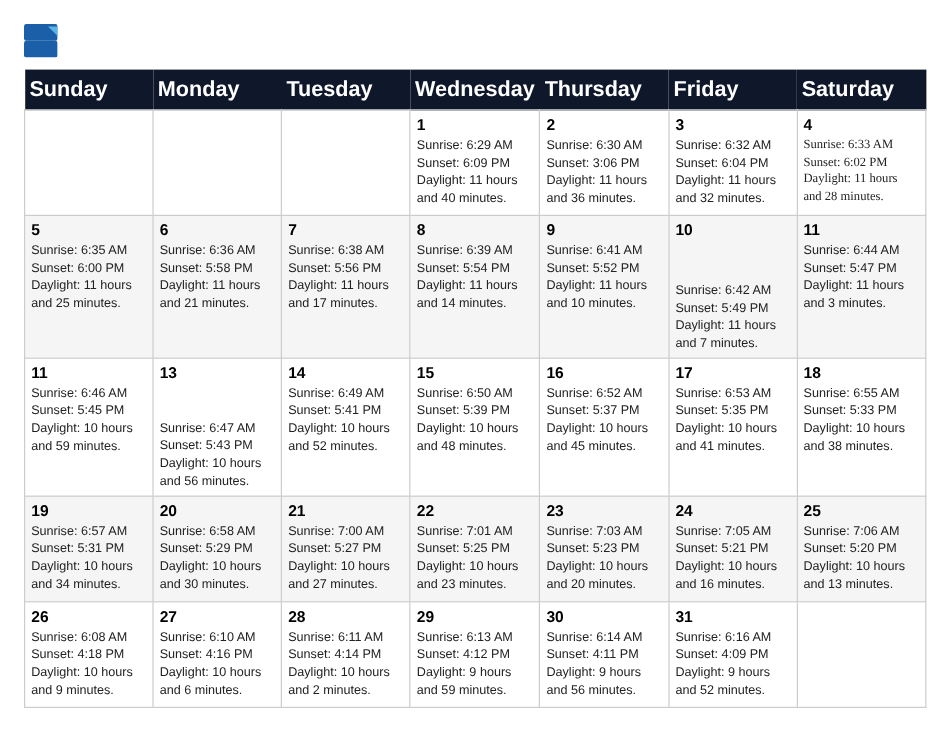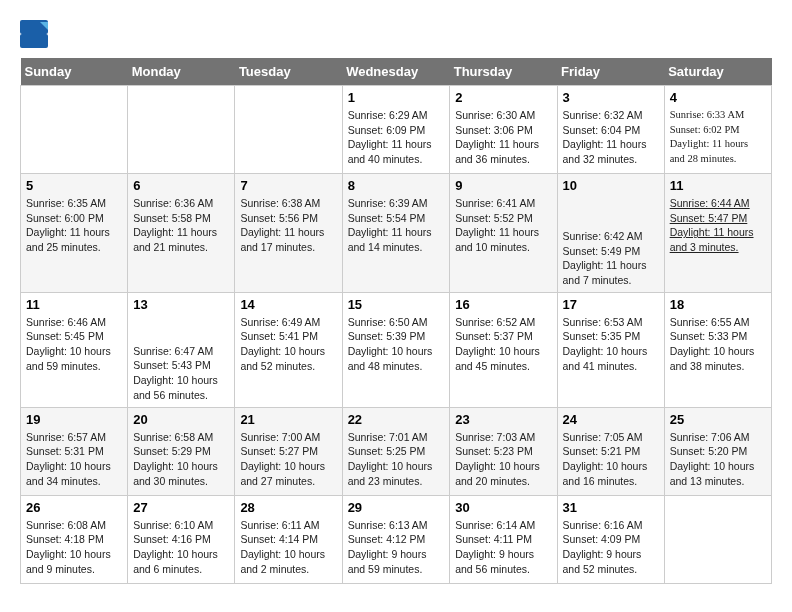--- a/index.html
+++ b/index.html
@@ -43,26 +43,26 @@
     .subtitle {
       font-size: 15px;
       color: #333;
     }
     table {
       width: 100%;
       border-collapse: collapse;
       font-size: 11px;
     }
     thead th {
-      background-color: #737373;
+      background-color: #0f172a;
       color: white;
       padding: 6px 4px;
       text-align: left;
       font-weight: bold;
-      font-size: 13px;
+      font-size: 18px;
     }
     tbody tr {
       vertical-align: top;
     }
     tbody td {
       border: 1px solid #ccc;
       padding: 4px 5px;
       height: 88px;
       width: 108px;
     }
@@ -190,21 +190,21 @@
         </td>
         <td>
           <span class="day-num">10</span>
           <div class="day-info" style="white-space: pre-line; margin-top: 36px;">Sunrise: 6:42 AM
 Sunset: 5:49 PM
 Daylight: 11 hours
 and 7 minutes.</div>
         </td>
         <td>
           <span class="day-num">11</span>
-          <div class="day-info" style="white-space: pre-line; text-decoration: underline;">Sunrise: 6:44 AM
+          <div class="day-info" style="white-space: pre-line;">Sunrise: 6:44 AM
 Sunset: 5:47 PM
 Daylight: 11 hours
 and 3 minutes.</div>
         </td>
       </tr>
       <tr>
         <td>
           <span class="day-num">11</span>
           <div class="day-info" style="white-space: pre-line;">Sunrise: 6:46 AM
 Sunset: 5:45 PM

